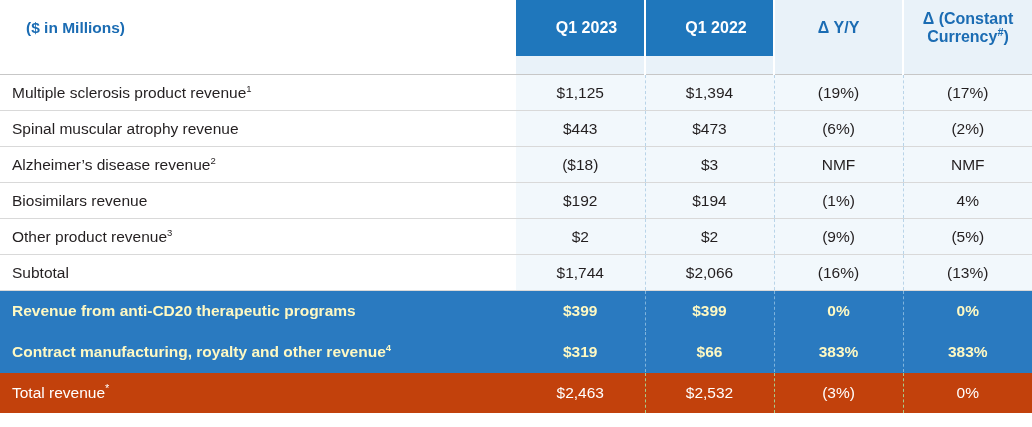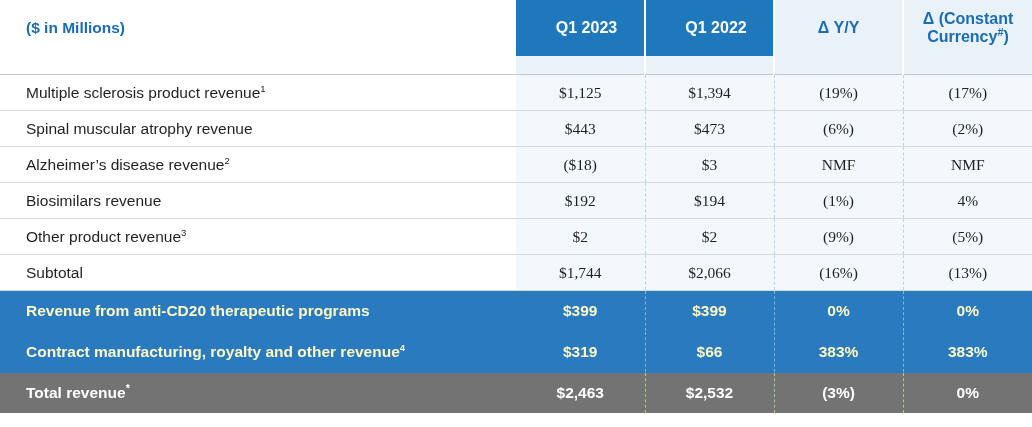--- a/index.html
+++ b/index.html
@@ -78,49 +78,48 @@
   tbody td {
     padding: 0;
     font-size: 15.5px;
     color: #231f20;
     height: 35px;
     vertical-align: middle;
     border-bottom: 1px solid #d9d9d9;
   }
   td.lbl {
     text-align: left;
-    padding-left: 26px;
+    padding-left: 12px;
     margin-left: 32px;
   }
   td.num {
     text-align: center;
   }
   td.num.shade {
     background: #f2f8fc;
-    font-family: Liberation Serif, serif;
   }
   td.dash-sep {
     border-right: 1px dashed #b9d4e8;
   }
 
   
   tr.blue td {
     background: #2a7ac0;
     color: #fef9c3;
     font-weight: bold;
     border-bottom: 1px solid #2a7ac0;
     height: 40px;
   }
   tr.blue td.dash-sep { border-right: 1px dashed #7fb4dd; }
 
   
   tr.green td {
-    background: #737373;
+    background: #c2410c;
     color: #ffffff;
-    font-weight: bold;
+    font-weight: normal;
     border-bottom: none;
     height: 40px;
   }
   tr.green td.dash-sep { border-right: 1px dashed #a8cc8a; }
 
   sup {
     font-size: 9.5px;
     vertical-align: super;
     line-height: 0;
   }

